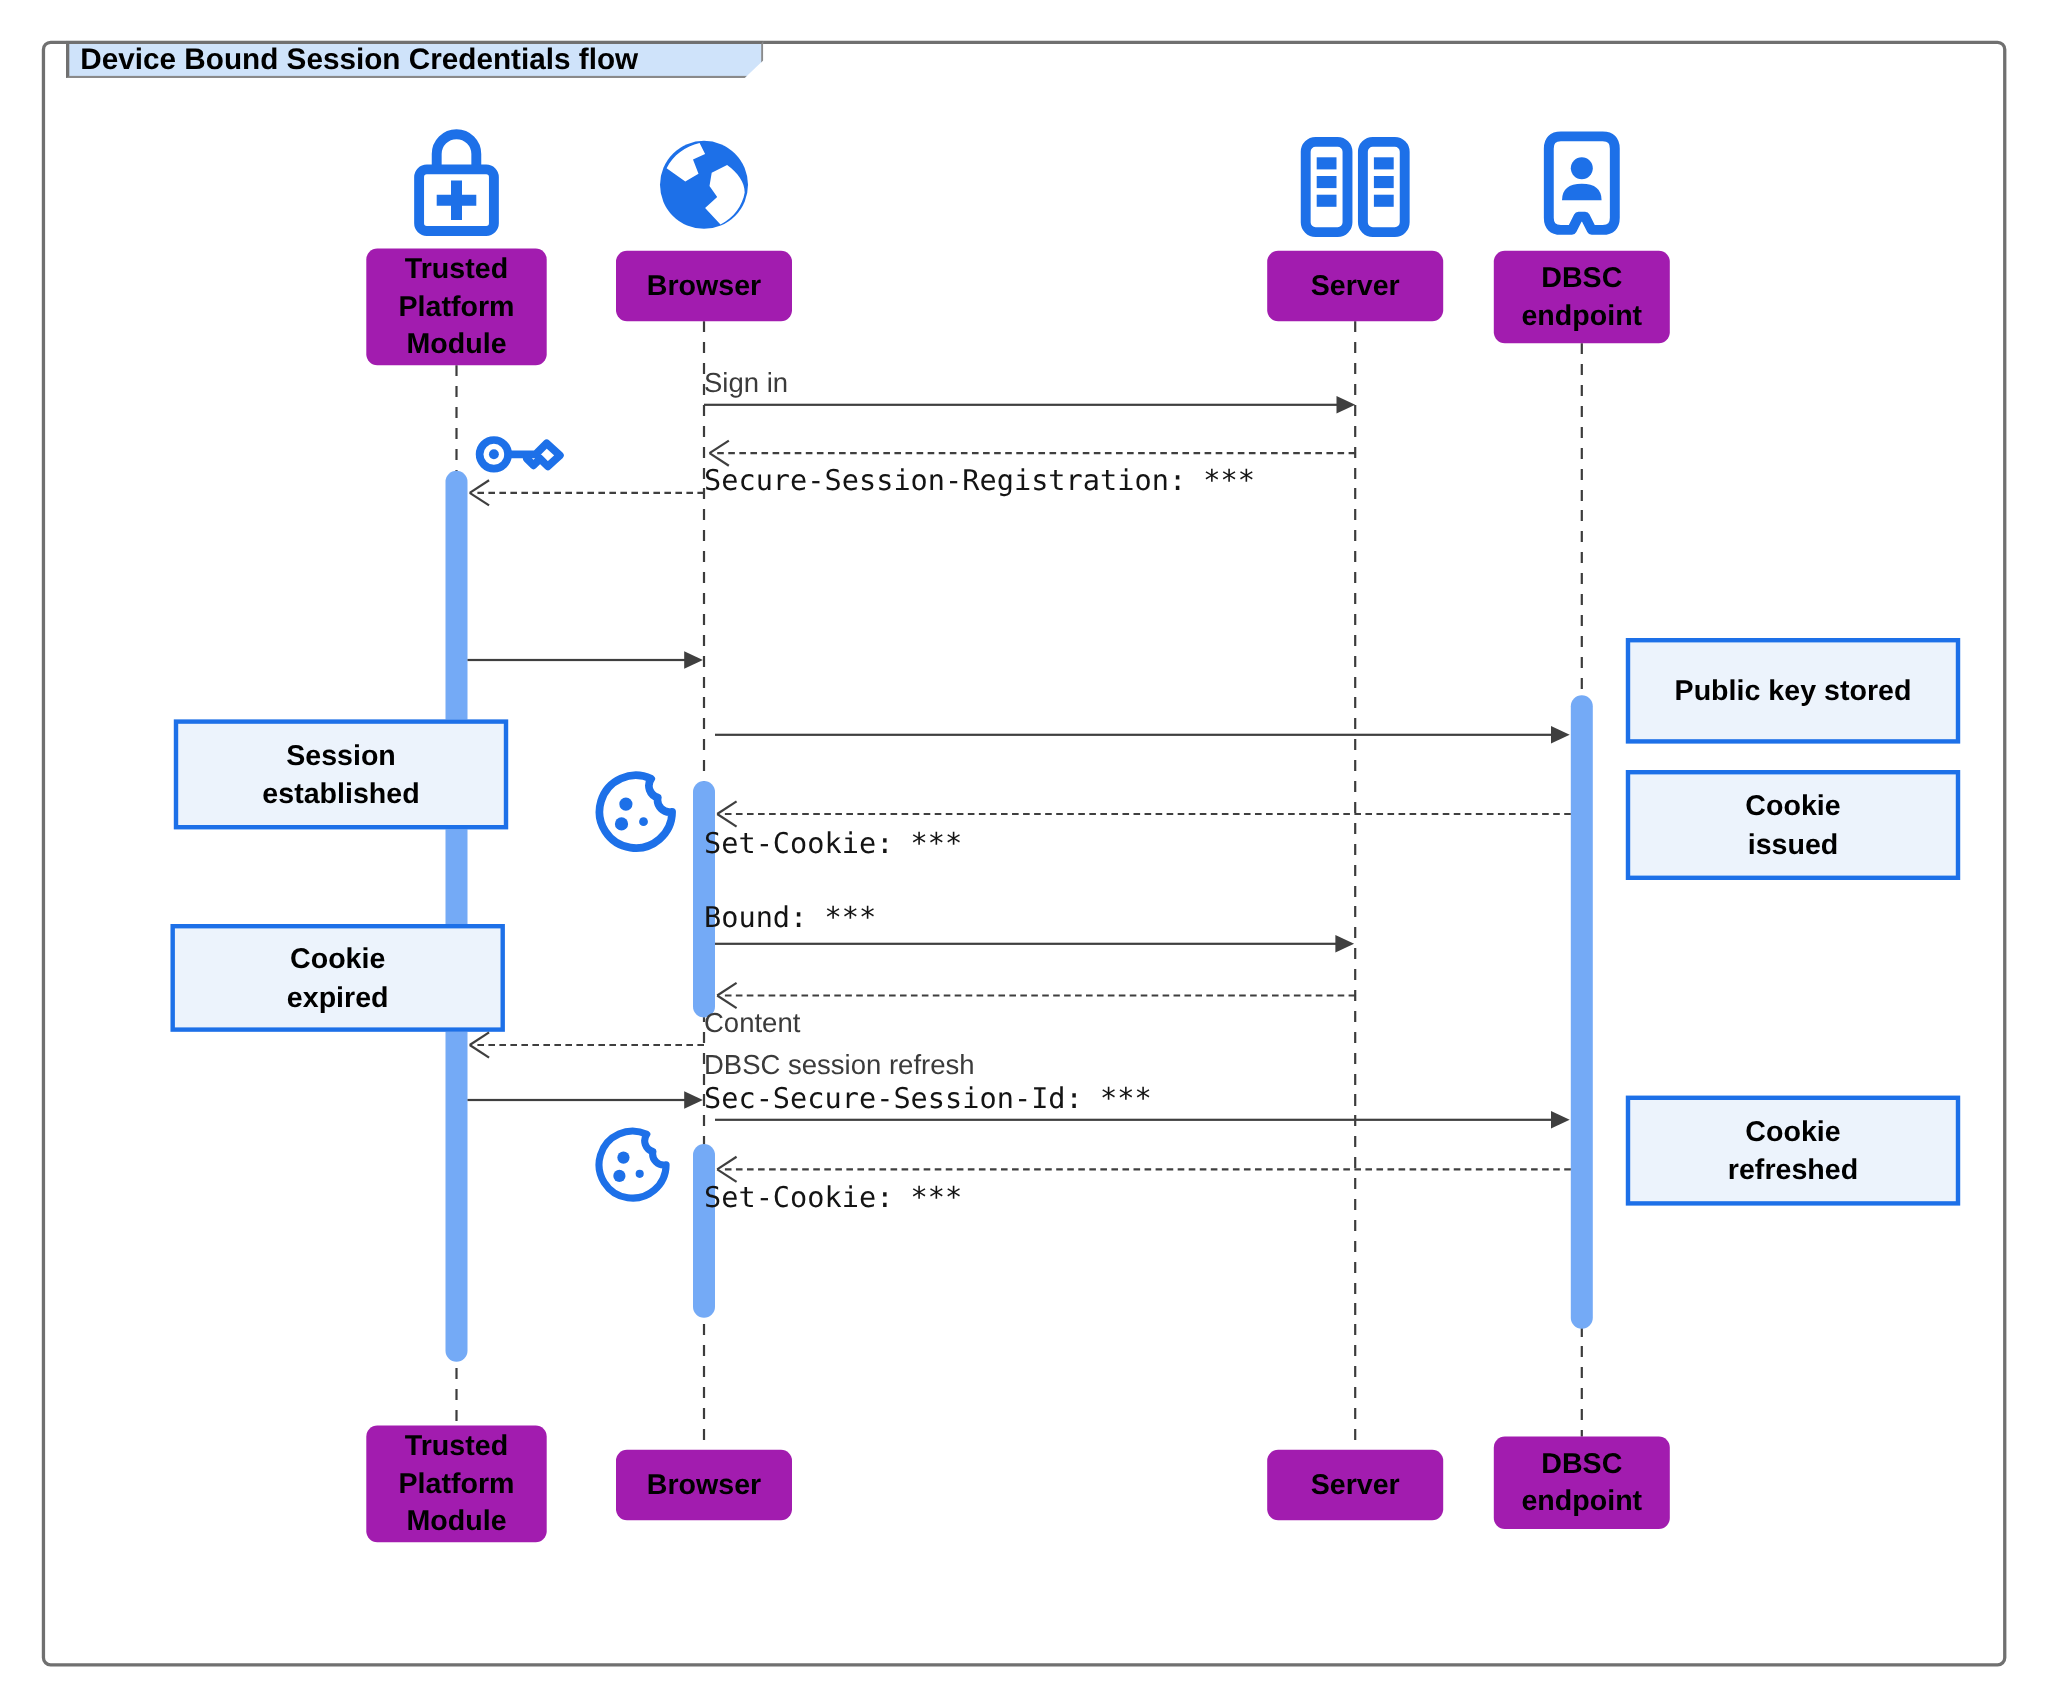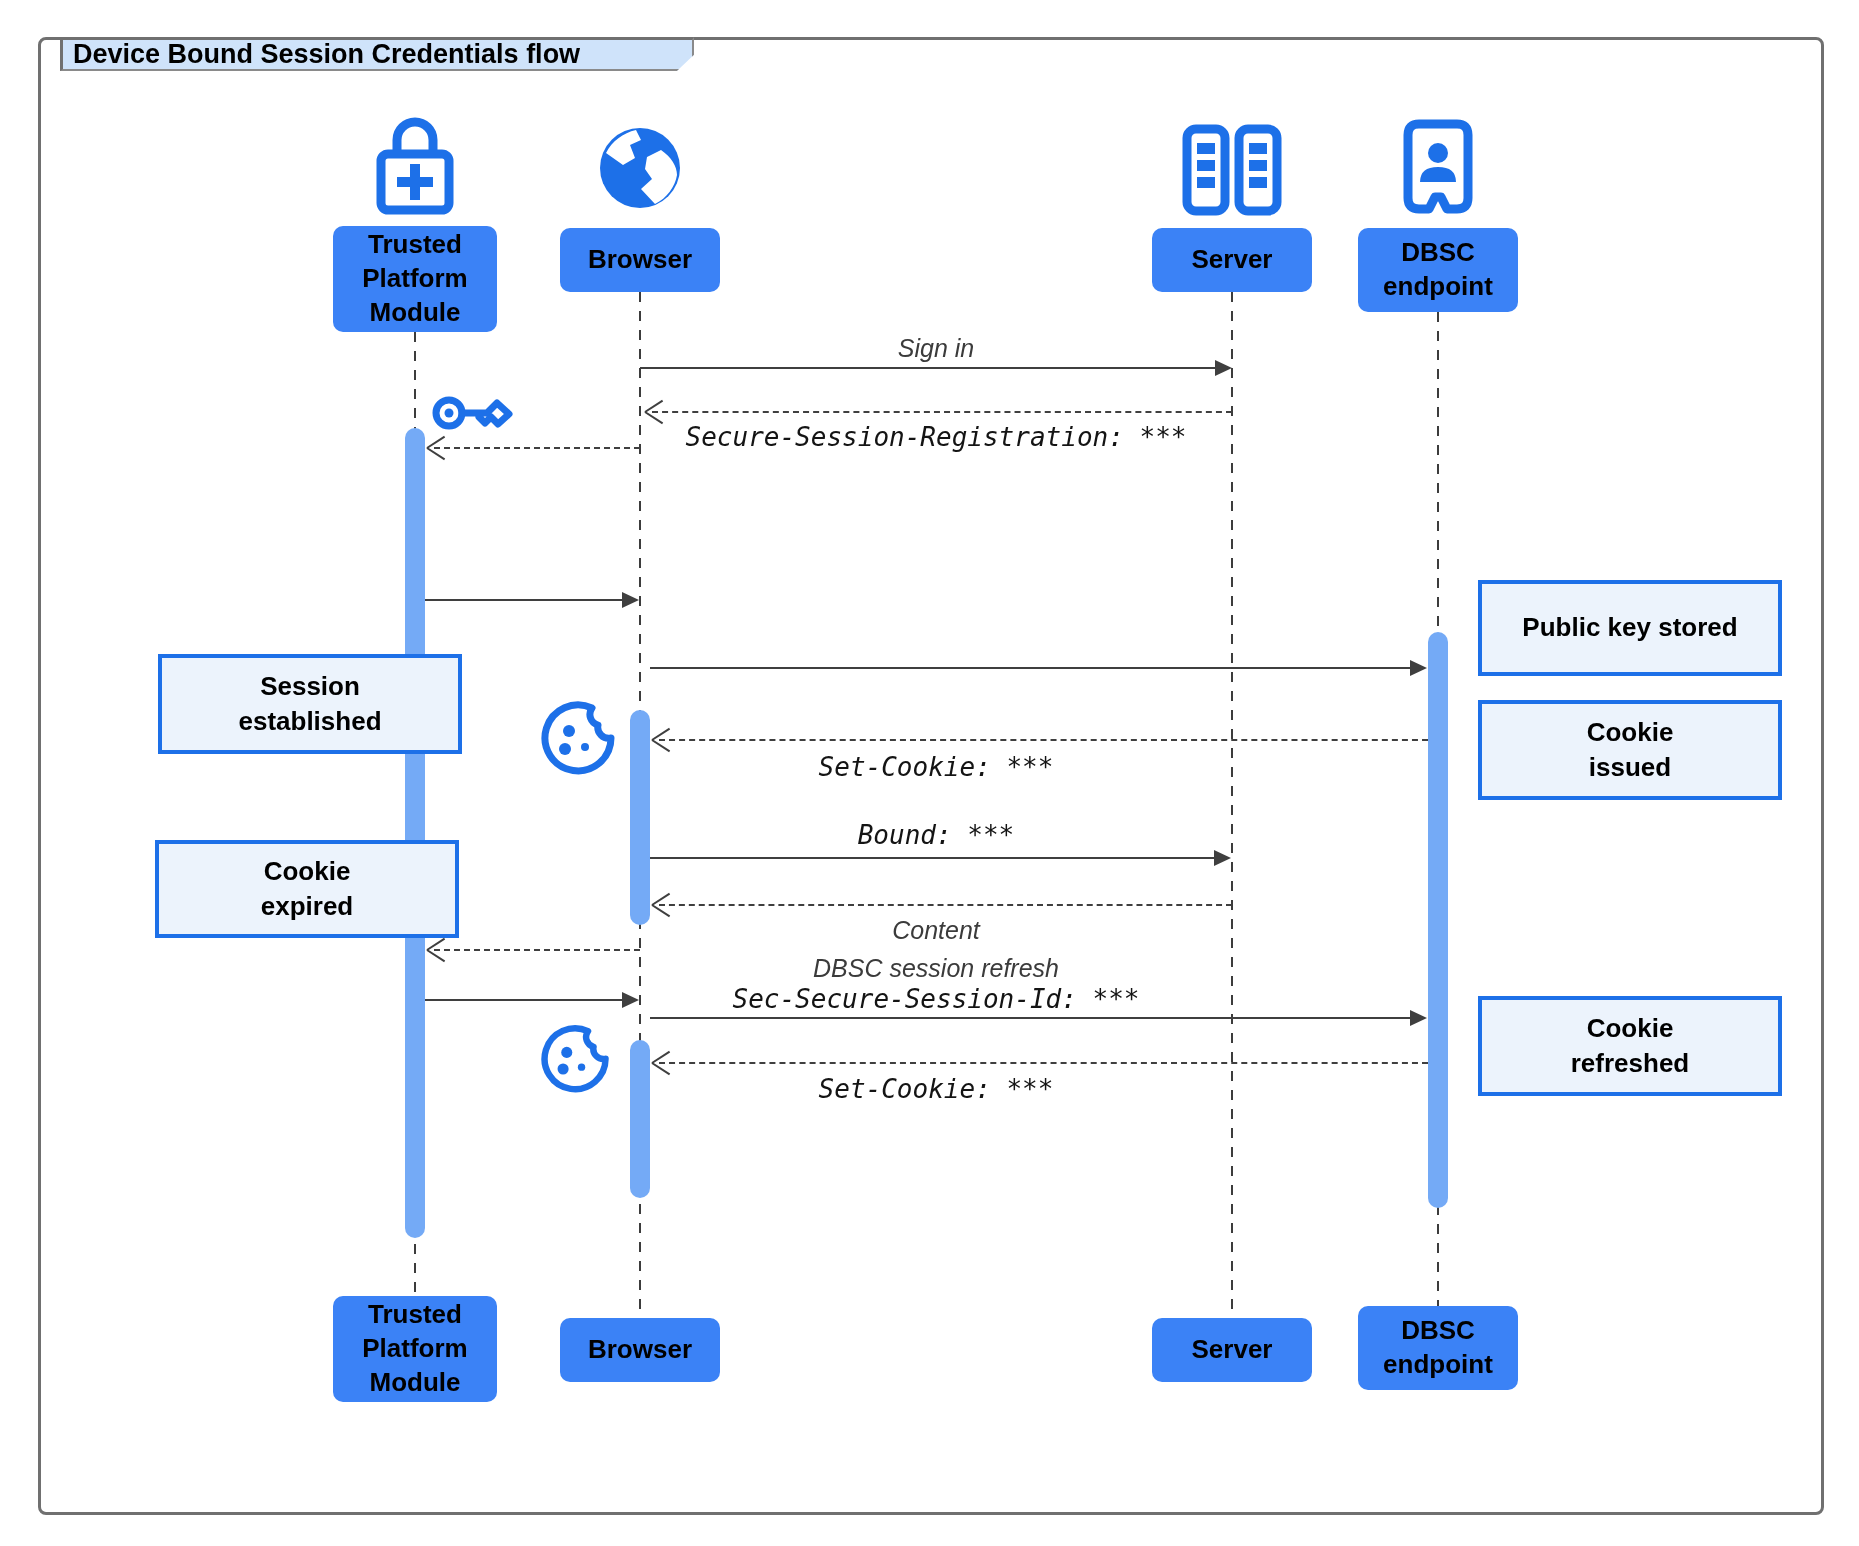--- a/index.html
+++ b/index.html
@@ -12,21 +12,21 @@
   .title-tab{position:absolute;left:38px;top:37px;width:634px;height:34px;
          background:#cfe3fa;border-top:3px solid #707070;border-left:3px solid #707070;
          border-bottom:2px solid #8a8a8a;border-right:2px solid #8a8a8a;
          clip-path:polygon(0 0,100% 0,100% 52%,97.3% 100%,0 100%);
          display:flex;align-items:center;padding-left:10px;box-sizing:border-box;
          font-weight:bold;font-size:27px;color:#000;margin-left:22px;}
 
   .lifeline{position:absolute;width:2px;
          background:repeating-linear-gradient(180deg,#3c3c3c 0 10px,transparent 10px 19px);}
 
-  .actor{position:absolute;background:#3b82f6;border-radius:10px;
+  .actor{position:absolute;background:#a21caf;border-radius:10px;
          display:flex;align-items:center;justify-content:center;text-align:center;
          font-weight:bold;font-size:26px;line-height:1.3;color:#000;white-space:pre-line;}
 
   .note{position:absolute;background:#ecf3fc;border:4px solid #1d70e8;box-sizing:border-box;
          display:flex;align-items:center;justify-content:center;text-align:center;
          font-weight:bold;font-size:26px;line-height:1.35;color:#000;white-space:pre-line;}
 
   .bar{position:absolute;width:20px;background:#74aaf6;border-radius:10px;}
 
   .line-solid{position:absolute;height:2px;background:#3f3f3f;}
@@ -35,21 +35,21 @@
   .head-right{position:absolute;width:0;height:0;
          border-top:8px solid transparent;border-bottom:8px solid transparent;
          border-left:17px solid #3f3f3f;}
 
   .open-head{position:absolute;width:20px;height:24px;}
   .open-head::before,.open-head::after{content:"";position:absolute;left:0;top:11px;
          width:21px;height:2px;background:#3f3f3f;transform-origin:0 50%;}
   .open-head::before{transform:rotate(-33deg);}
   .open-head::after{transform:rotate(33deg);}
 
-  .msg-label{position:absolute;text-align:center;font-size:25px;color:#3b3b3b;font-style:italic;}
+  .msg-label{position:absolute;font-size:25px;color:#3b3b3b;}
   .msg-label.mono{font-family:"DejaVu Sans Mono",monospace;font-size:26px;color:#141414;}
 
   .icon{position:absolute;}
 </style>
 </head>
 <body>
 
 <div id="canvas">
 
   <div class="frame"></div>

